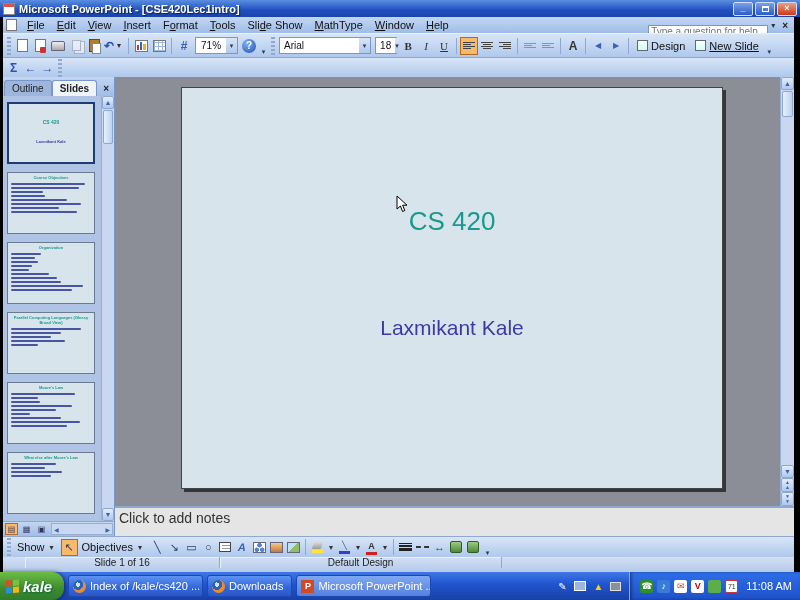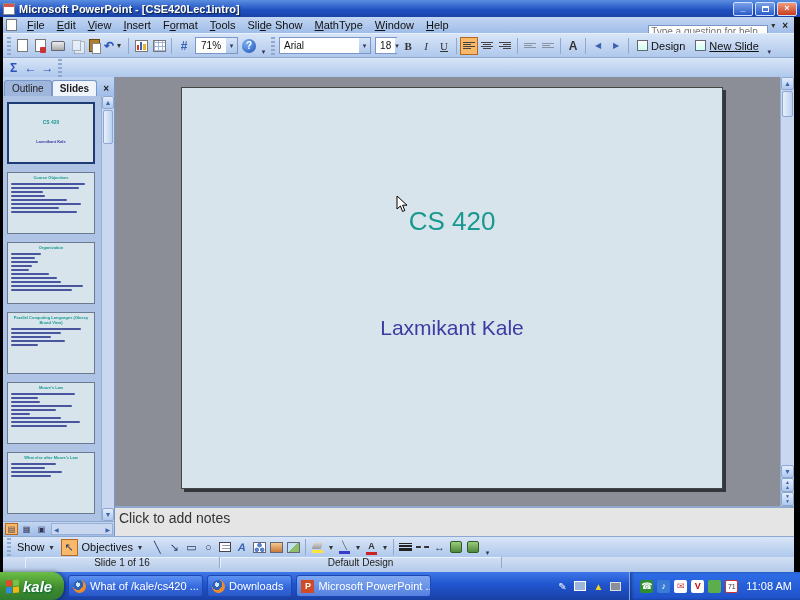--- a/index.html
+++ b/index.html
@@ -556,21 +556,21 @@
       <span class="flag">
           <i></i>
           <i></i>
           <i></i>
           <i></i>
         </span>
       <span>kale</span>
     </div>
     <div class="taskbtn">
       <span class="ff-ic"></span>
-      <span>What of /kale/cs420 ...</span>
+      <span>Index of /kale/cs420 ...</span>
     </div>
     <div class="taskbtn">
       <span class="ff-ic"></span>
       <span>Downloads</span>
     </div>
     <div class="taskbtn" style="background:linear-gradient(#7FA8F0,#5580E0);">
       <span class="pp-ic">P</span>
       <span>Microsoft PowerPoint ...</span>
     </div>
     <div class="midicons">

